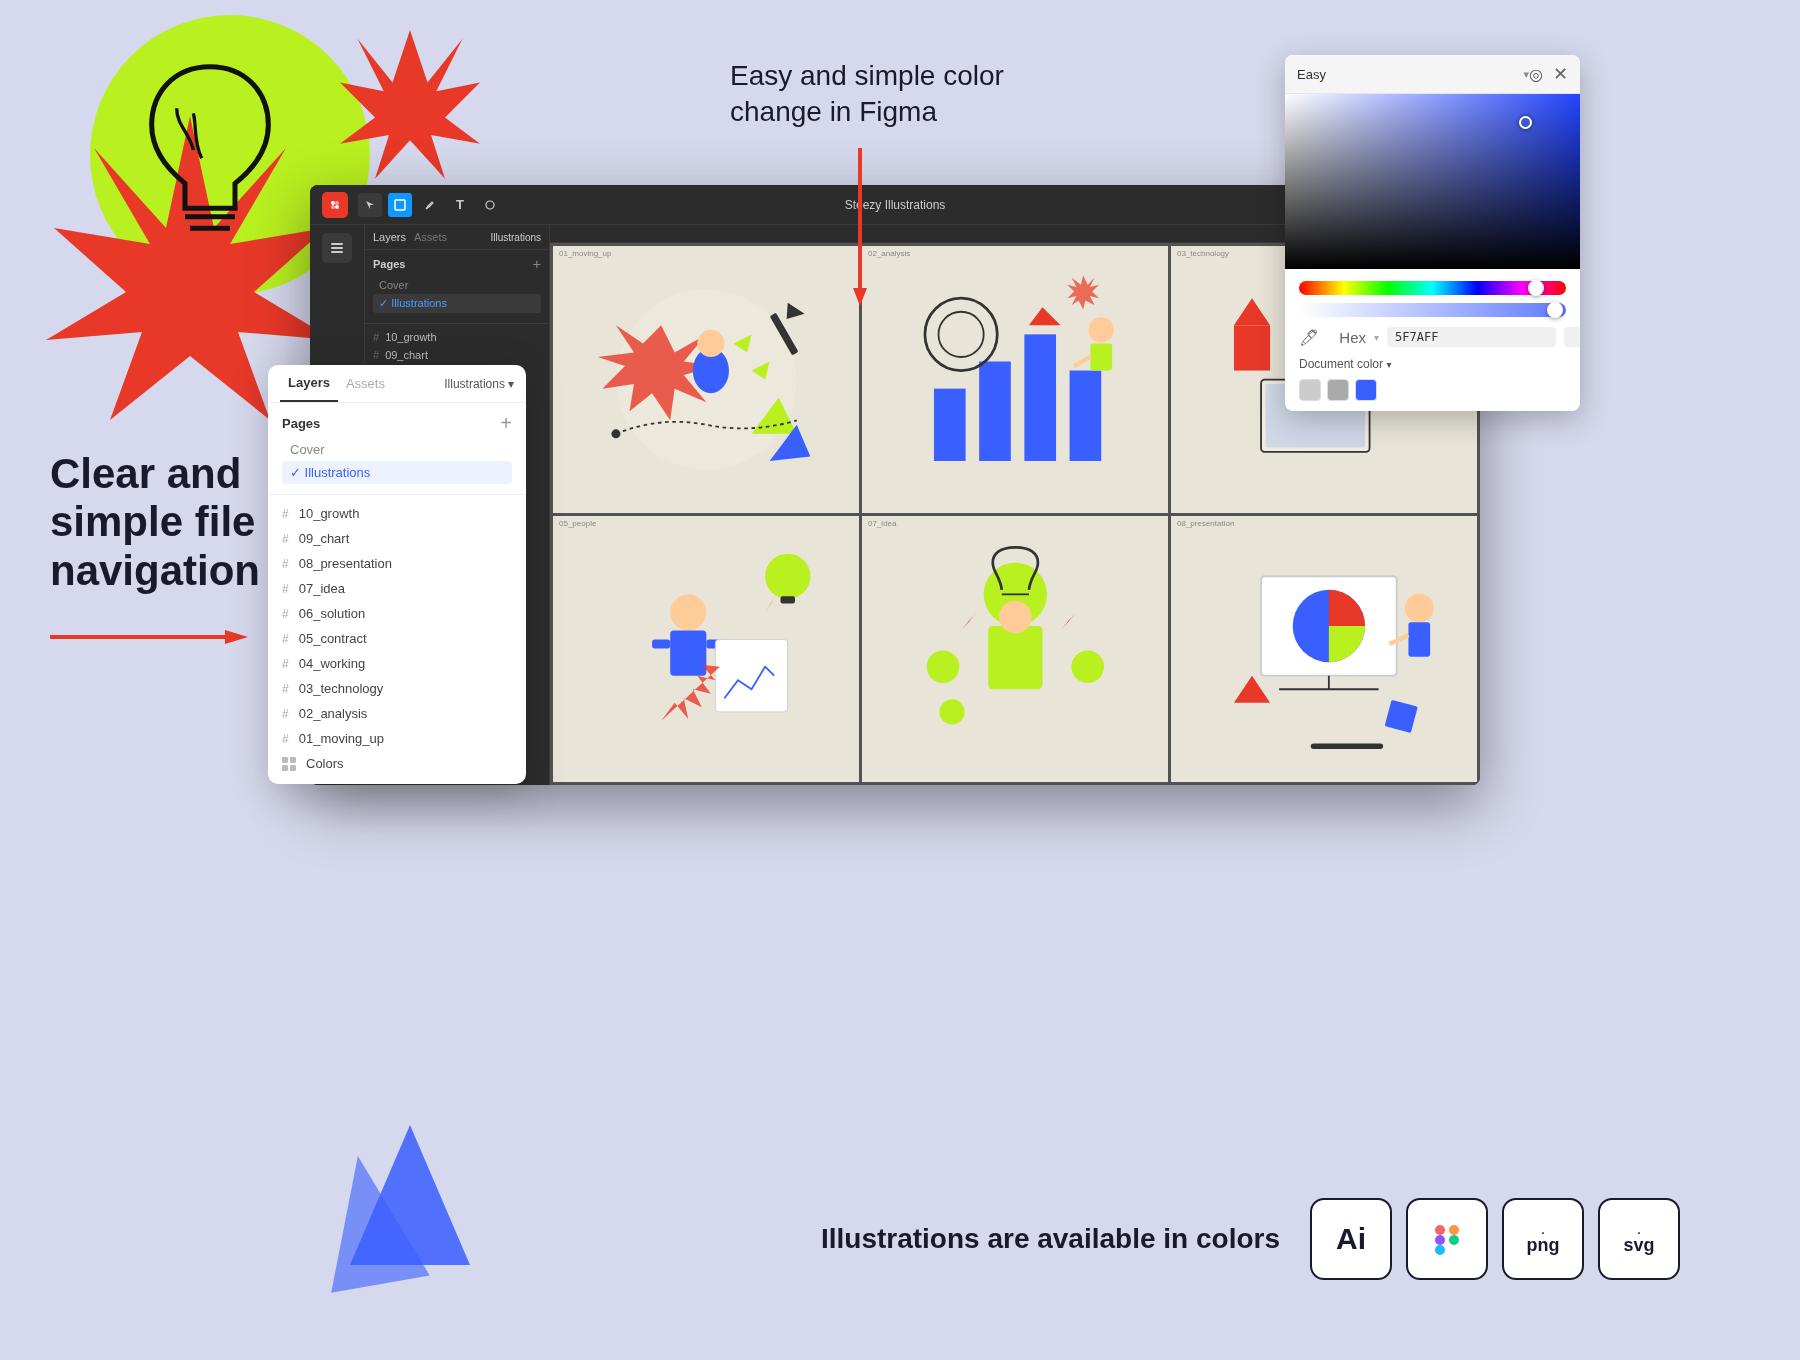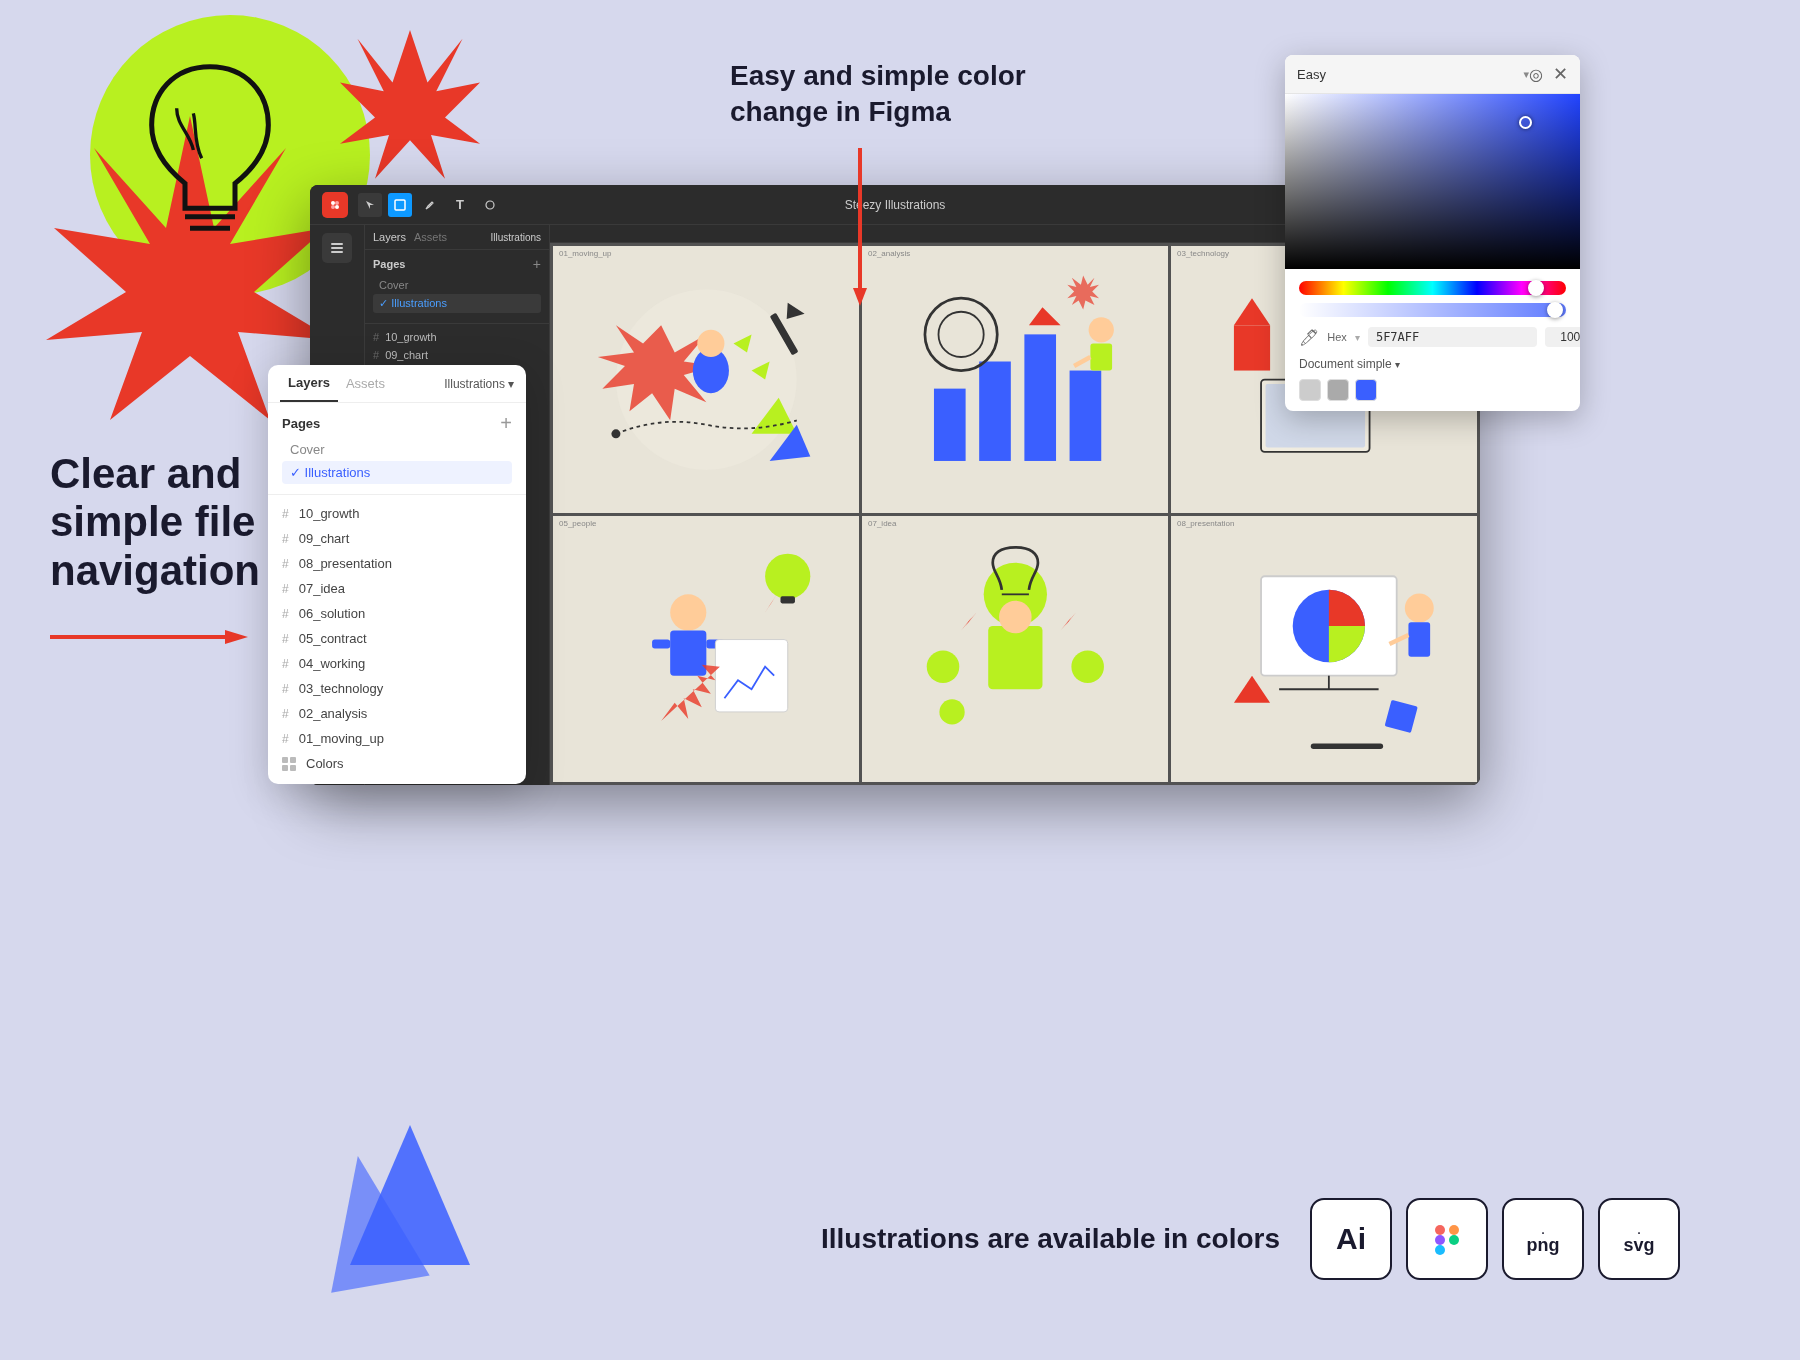--- a/index.html
+++ b/index.html
@@ -39,21 +39,21 @@
   <h2 style="font-size:42px;font-weight:800;color:#1a1a2e;line-height:1.15;width:240px;">Clear and simple file navigation</h2>
   <div style="margin-top:32px;position:relative;height:20px;">
     <svg width="200" height="20" viewBox="0 0 200 20">
       <line x1="0" y1="10" x2="175" y2="10" stroke="#e83828" stroke-width="4"></line>
       <polygon points="175,3 198,10 175,17" fill="#e83828"></polygon>
     </svg>
   </div>
 </div>
 
 <div style="position:absolute;top:58px;left:730px;z-index:20;">
-  <p style="font-size:28px;font-weight:700;color:#1a1a2e;line-height:1.3;width:320px;">Easy and simple color change in Figma</p>
+  <p style="font-size:28px;font-weight:400;color:#1a1a2e;line-height:1.3;width:320px;">Easy and simple color change in Figma</p>
   <svg style="position:absolute;left:120px;top:90px;" width="20" height="160" viewBox="0 0 20 160">
     <line x1="10" y1="0" x2="10" y2="140" stroke="#e83828" stroke-width="4"></line>
     <polygon points="3,140 17,140 10,158" fill="#e83828"></polygon>
   </svg>
 </div>
 
 <div style="position:absolute;top:185px;left:310px;width:1170px;height:600px;background:#1e1e1e;border-radius:8px;overflow:hidden;z-index:5;box-shadow:0 20px 60px rgba(0,0,0,0.4);">
 
   <div style="height:40px;background:#2c2c2c;display:flex;align-items:center;padding:0 12px;gap:6px;border-bottom:1px solid #3a3a3a;">
     <div style="width:26px;height:26px;background:#e83828;border-radius:5px;display:flex;align-items:center;justify-content:center;margin-right:4px;">
@@ -335,28 +335,28 @@
     <div style="height:14px;border-radius:7px;background:linear-gradient(to right, #ff0000, #ffff00, #00ff00, #00ffff, #0000ff, #ff00ff, #ff0000);position:relative;margin-bottom:8px;cursor:pointer;">
       <div style="position:absolute;right:22px;top:-1px;width:16px;height:16px;border-radius:50%;background:white;border:2px solid white;box-shadow:0 1px 4px rgba(0,0,0,0.4);cursor:grab;"></div>
     </div>
 
     <div style="height:14px;border-radius:7px;background:linear-gradient(to right, rgba(255,255,255,0), #5f7aff);position:relative;margin-bottom:10px;cursor:pointer;">
       <div style="position:absolute;right:3px;top:-1px;width:16px;height:16px;border-radius:50%;background:white;border:2px solid white;box-shadow:0 1px 4px rgba(0,0,0,0.4);cursor:grab;"></div>
     </div>
 
     <div style="display:flex;align-items:center;gap:8px;margin-bottom:10px;">
       <span style="font-size:16px;color:#666;cursor:pointer;">🖊</span>
-      <span style="font-size:11px;color:#666;">Hex</span>
+      <span style="font-size:15px;color:#666;margin-left:12px;">Hex</span>
       <span style="font-size:10px;color:#aaa;">▾</span>
       <input style="font-size: 12px; font-family: monospace; color: rgb(51, 51, 51); background: rgb(240, 240, 240); padding: 3px 8px; border-radius: 4px; flex: 1 1 0%; border: none; outline: none;" value="5F7AFF">
       <input style="font-size: 12px; color: rgb(51, 51, 51); background: rgb(240, 240, 240); padding: 3px 6px; border-radius: 4px; width: 52px; border: none; outline: none; text-align: right;" value="100%">
     </div>
 
     <div style="font-size:12px;color:#555;margin-bottom:8px;cursor:pointer;">
-      <span>Document simple</span> <span style="font-size:10px;">▾</span>
+      <span>Document color</span> <span style="font-size:10px;">▾</span>
     </div>
     <div style="display:flex;gap:6px;">
       <div style="width:22px;height:22px;border-radius:4px;background:#cccccc;border:1px solid #ddd;cursor:pointer;"></div>
       <div style="width:22px;height:22px;border-radius:4px;background:#aaaaaa;border:1px solid #ddd;cursor:pointer;"></div>
       <div style="width:22px;height:22px;border-radius:4px;background:#3a5fff;border:1px solid #ddd;cursor:pointer;"></div>
     </div>
   </div>
 </div>
 
 <div style="position:absolute;top:365px;left:268px;width:258px;background:white;border-radius:10px;box-shadow:0 10px 40px rgba(0,0,0,0.18);z-index:25;padding-bottom:8px;">

